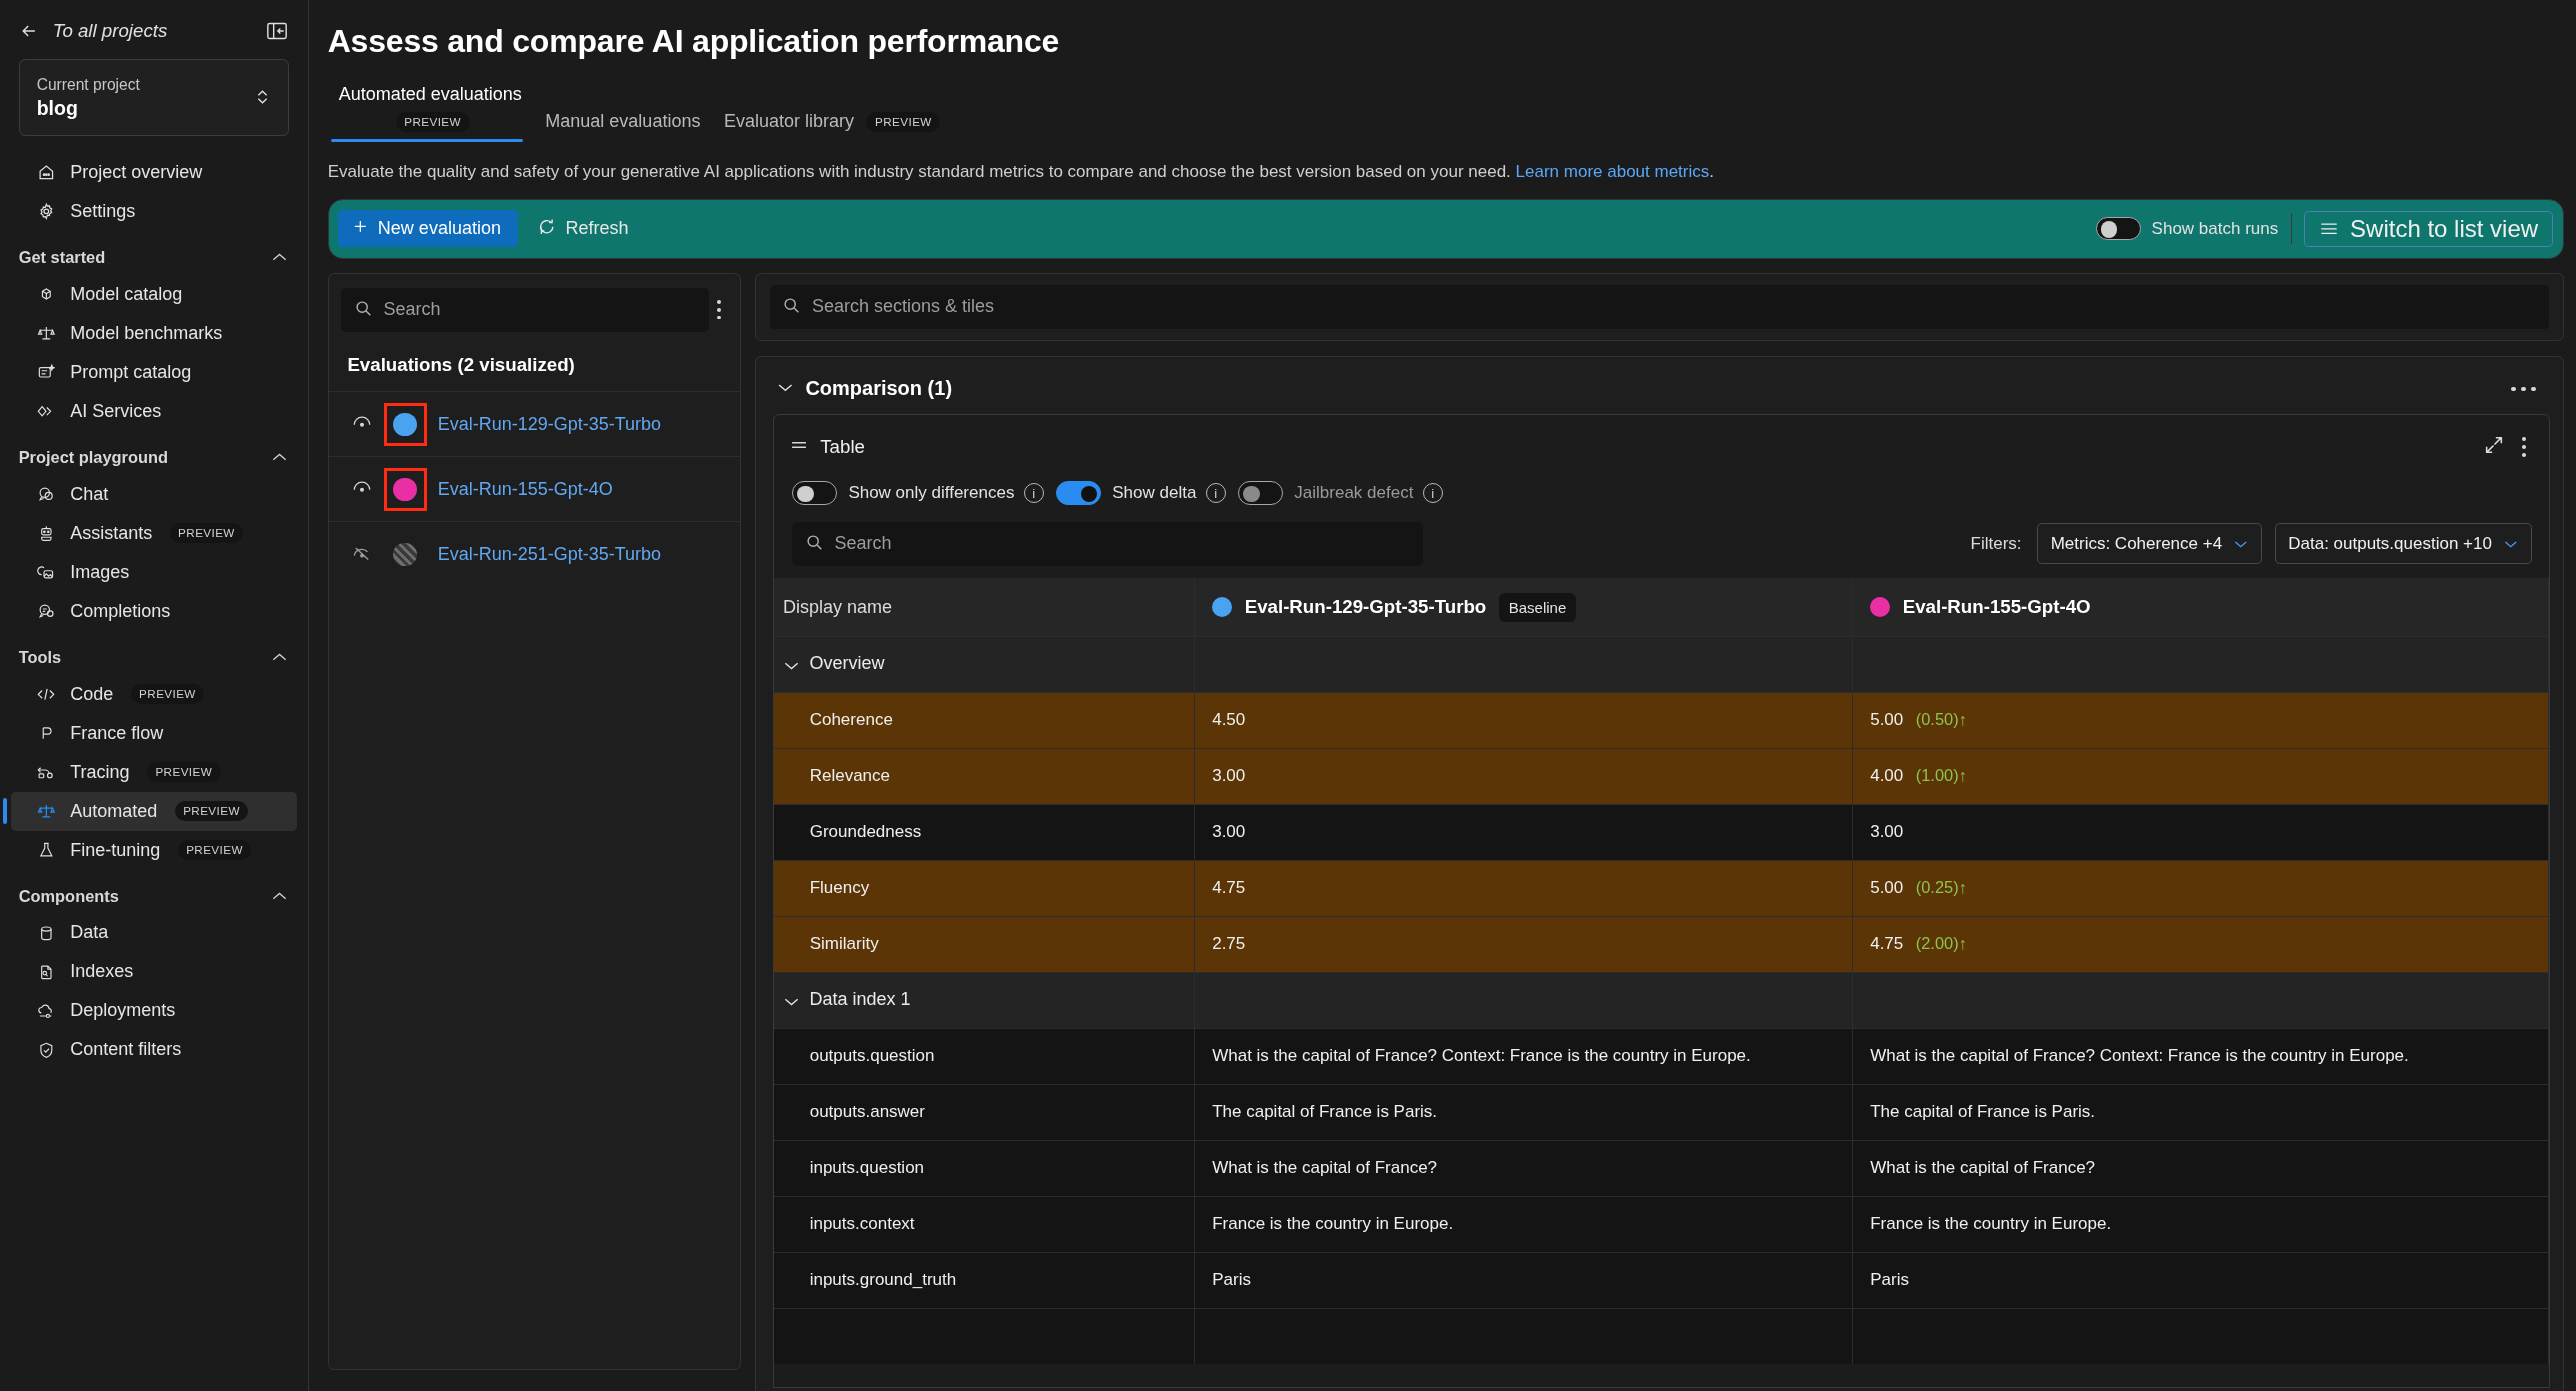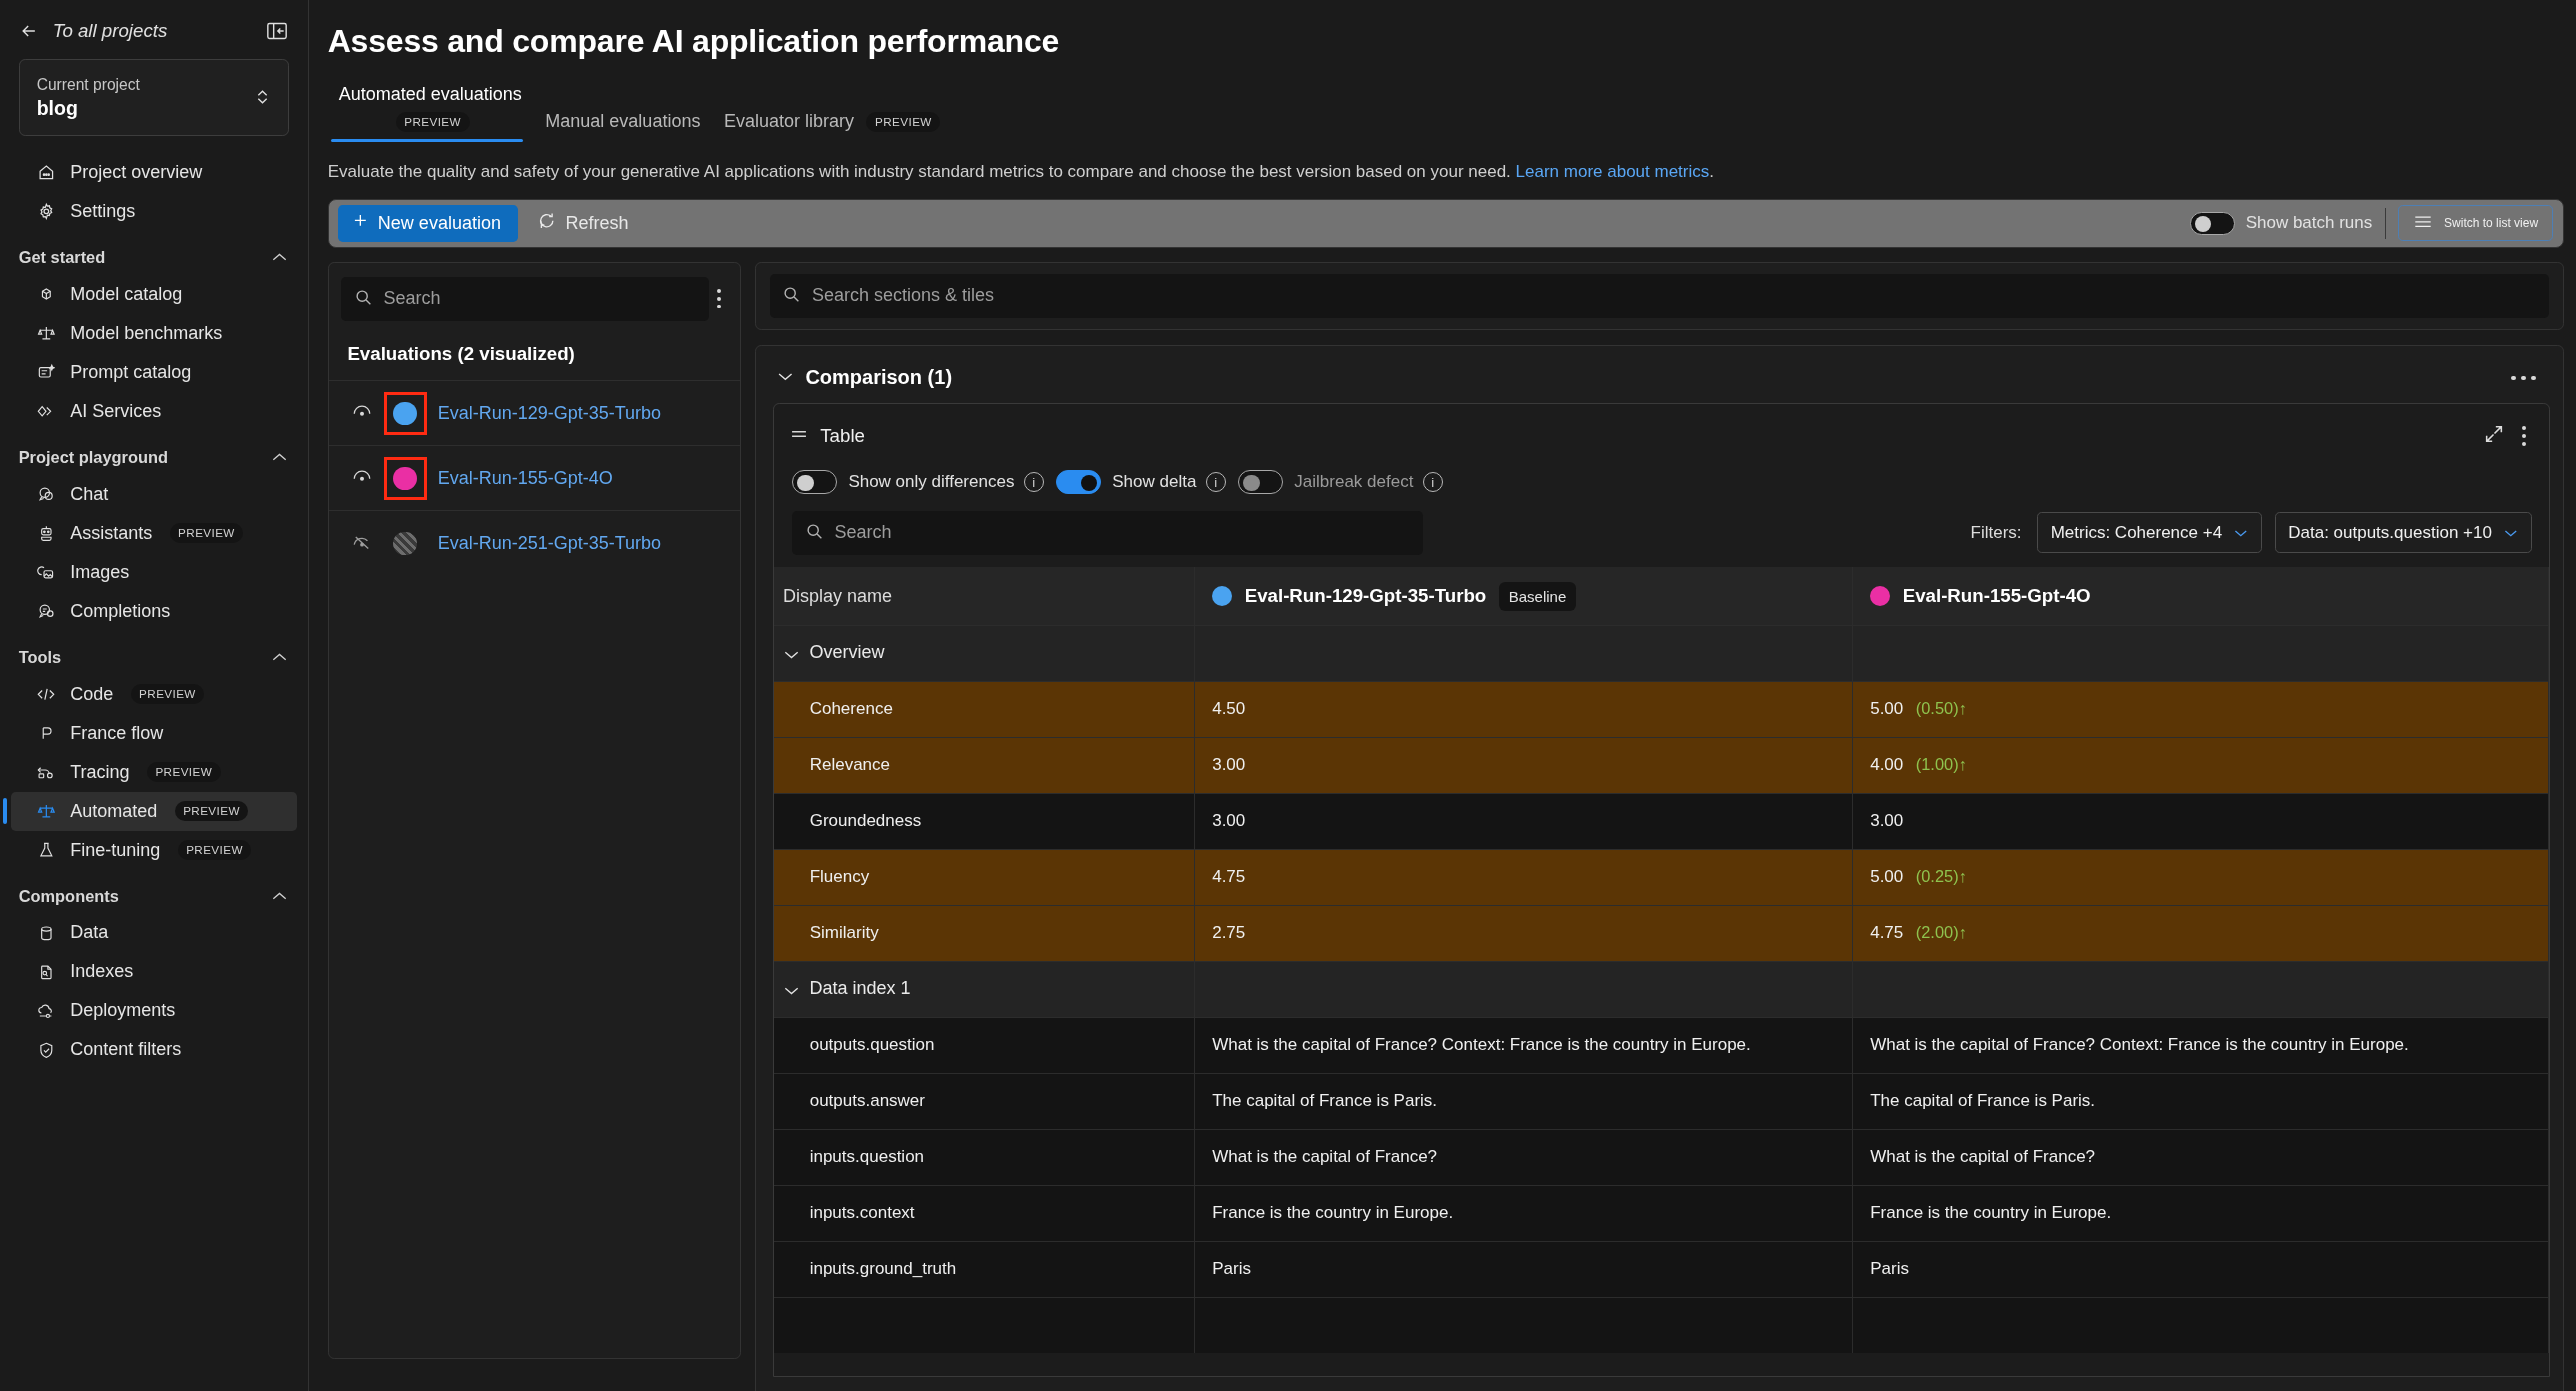--- a/index.html
+++ b/index.html
@@ -87,23 +87,23 @@
     content: ""; position: absolute; left: 3.1px; right: 11px; bottom: 0;
     height: 3.1px; background: #2a8cf0; border-radius: 2.3px;
   }
   .tab .preview-pill { background: #141414; }
 
   .subtitle { font-size: 17px; color: #cfcfcf; padding: 20px 18.7px 0 18.7px; }
   .subtitle a { color: #5aa7f5; text-decoration: none; }
 
   .toolbar {
     margin: 17px 12.5px 0 18.7px;
-    border: 0.8px solid #333; border-radius: 8px;
-    height: 49px; display: flex; align-items: center;
-    padding: 0 9.4px 0 9.4px; background: #737373;
+    border: 0.8px solid #333; border-radius: 15px;
+    height: 60px; display: flex; align-items: center;
+    padding: 0 9.4px 0 9.4px; background: #0f766e;
   }
   .btn-primary {
     background: #0f6cbd; color: #fff; border: none; border-radius: 4.7px;
     height: 37px; padding: 0 17px 0 12.5px;
     display: flex; align-items: center; gap: 8.6px;
     font-size: 18px; cursor: pointer; font-family: inherit;
   }
   .btn-ghost {
     background: none; border: none; color: #e8e8e8;
     height: 37px; padding: 0 12.5px;
@@ -124,21 +124,21 @@
   .toggle.on { background: #2a8cf0; border-color: #2a8cf0; }
   .toggle.on .knob { left: 23.4px; background: #111; }
   .toggle.dim .knob { background: #8a8a8a; }
   .tg-label { font-size: 17px; color: #e2e2e2; margin-left: 11px; }
   .tg-label.muted { color: #9a9a9a; }
   .vsep { width: 0.8px; height: 31px; background: #3a3a3a; margin: 0 12.5px; }
   .btn-outline {
     background: none; border: 0.8px solid #4d7fb5; border-radius: 4.7px;
     color: #f0f0f0; height: 36px; padding: 0 14px;
     display: flex; align-items: center; gap: 11px;
-    font-size: 12px; cursor: pointer; font-family: inherit;
+    font-size: 24px; cursor: pointer; font-family: inherit;
   }
 
   .content { display: flex; gap: 0; padding: 14px 12.5px 0 18.7px; height: 1106px; }
 
   
   .eval-panel {
     width: 413px; min-width: 413px;
     border: 0.8px solid #333; border-radius: 6.2px;
     background: #1e1e1e; padding: 14px 0 0 0;
     height: 1097px;

